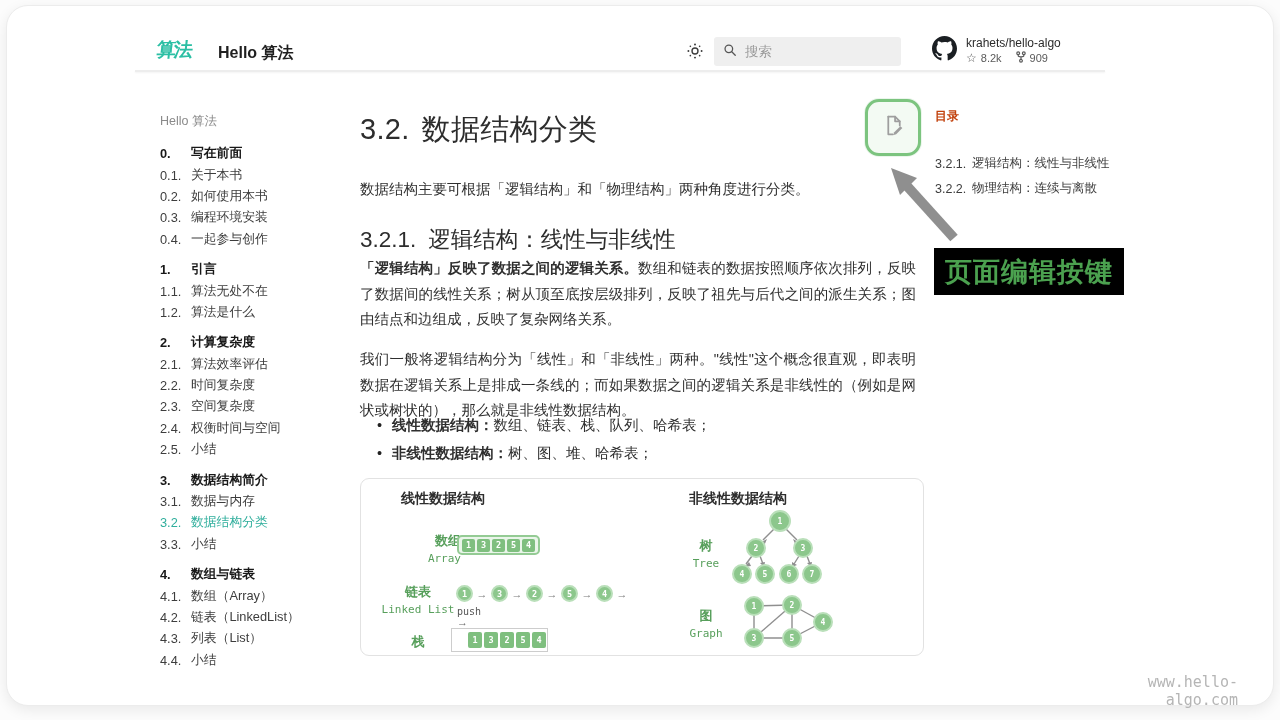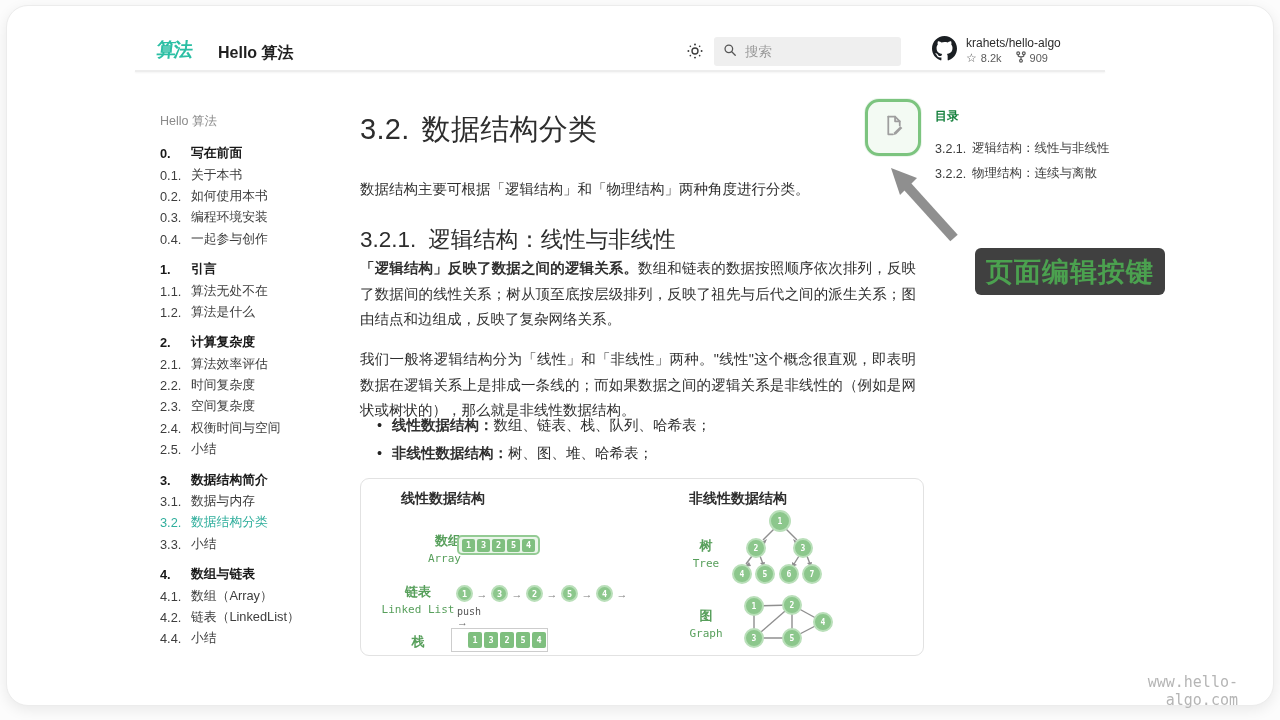--- a/index.html
+++ b/index.html
@@ -59,28 +59,28 @@
   .pop-arrow { position:absolute; left:96px; top:174px; font-size:11px; color:#666; }
   .stack-box { position:absolute; left:90px; top:149px; width:97px; height:24px; border:1.5px solid #cdcdcd; background:#fff; display:flex; gap:2px; align-items:center; padding-left:16px; }
   .stack-box .cell { width:14px; height:16px; }
   .fig-svg { position:absolute; }
   .fig-svg text { font-family:"DejaVu Sans Mono",monospace; font-size:8px; font-weight:bold; fill:#ffffff; text-anchor:middle; }
   .fig-svg circle.node { fill:#8cc78c; stroke:#b9dfb9; stroke-width:2; }
   .fig-svg line { stroke:#8f8f8f; stroke-width:1.4; }
 
   
   .toc { left:935px; top:108px; width:180px; }
-  .toc-title { font-size:12px; font-weight:bold; color:#15803d; margin-bottom:11px; }
+  .toc-title { font-size:12px; font-weight:bold; color:#c2410c; margin-bottom:26px; }
   .toc-item { display:flex; font-size:12.5px; color:#3d3d3d; height:25px; align-items:center; cursor:pointer; }
   .toc-item .toc-num { width:37px; flex:0 0 37px; }
 
   
   .edit-btn { left:865px; top:99px; width:56px; height:57px; border:3px solid #7cc47f; background:#f3faf3; border-radius:14px; display:flex; align-items:center; justify-content:center; cursor:pointer; box-shadow:0 0 0 1px rgba(124,196,127,.15); }
   .anno-arrow { left:858px; top:152px; }
-  .anno-label { left:975px; top:248px; width:190px; height:47px; background:#404040; border-radius:6px; color:#4ba14f; font-size:27px; font-weight:bold; display:flex; align-items:center; justify-content:center; letter-spacing:1px; }
+  .anno-label { left:934px; top:248px; width:190px; height:47px; background:#000000; border-radius:0; color:#4ba14f; font-size:27px; font-weight:bold; display:flex; align-items:center; justify-content:center; letter-spacing:1px; }
 
   
   .watermark { left:1078px; top:673px; width:160px; font-family:"DejaVu Sans Mono","Liberation Mono",monospace; font-size:15px; color:#b5b5b5; text-align:right; }
 </style>
 </head>
 <body>
 
 <div class="screen">
   <div class="card"></div>
 
@@ -244,20 +244,24 @@
         <a class="nav-item">
           <span class="nav-num">4.1.</span>
           <span class="nav-label">数组（Array）</span>
         </a>
 
         <a class="nav-item">
           <span class="nav-num">4.2.</span>
           <span class="nav-label">链表（LinkedList）</span>
         </a>
 
+        <a class="nav-item">
+          <span class="nav-num">4.3.</span>
+          <span class="nav-label">列表（List）</span>
+        </a>
 
         <a class="nav-item">
           <span class="nav-num">4.4.</span>
           <span class="nav-label">小结</span>
         </a>
       </div>
   </nav>
 
   <h1 class="abs h1">
     <span class="num">3.2.</span><span>数据结构分类</span>

